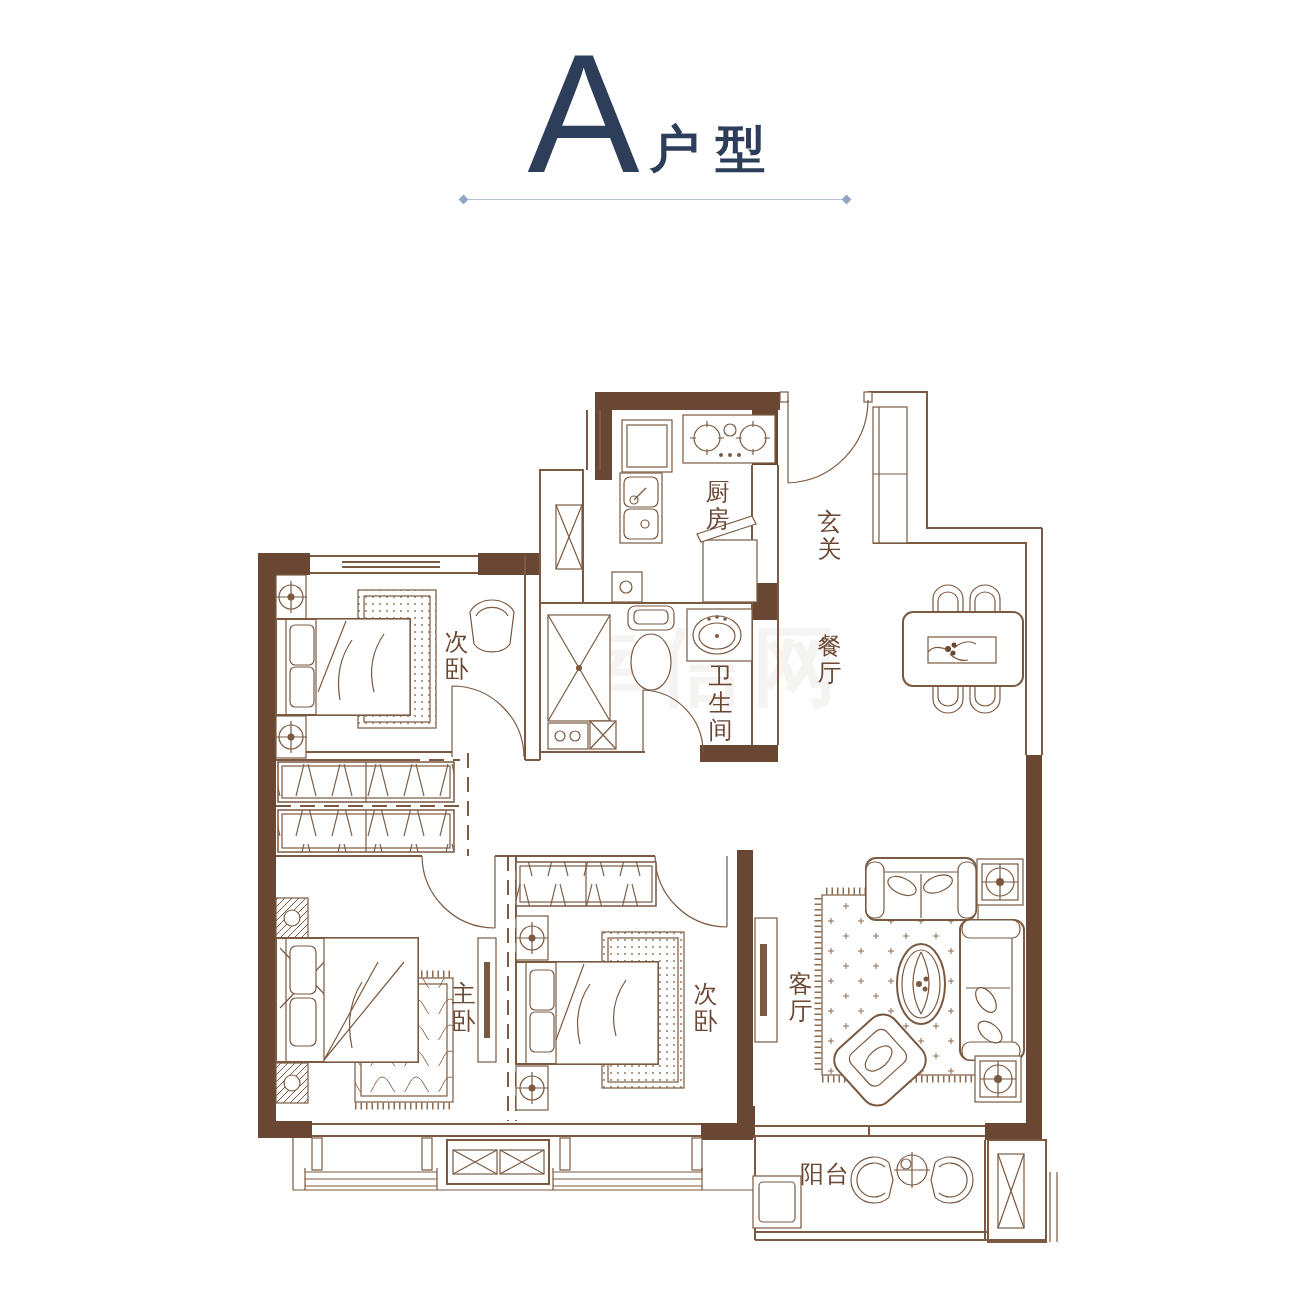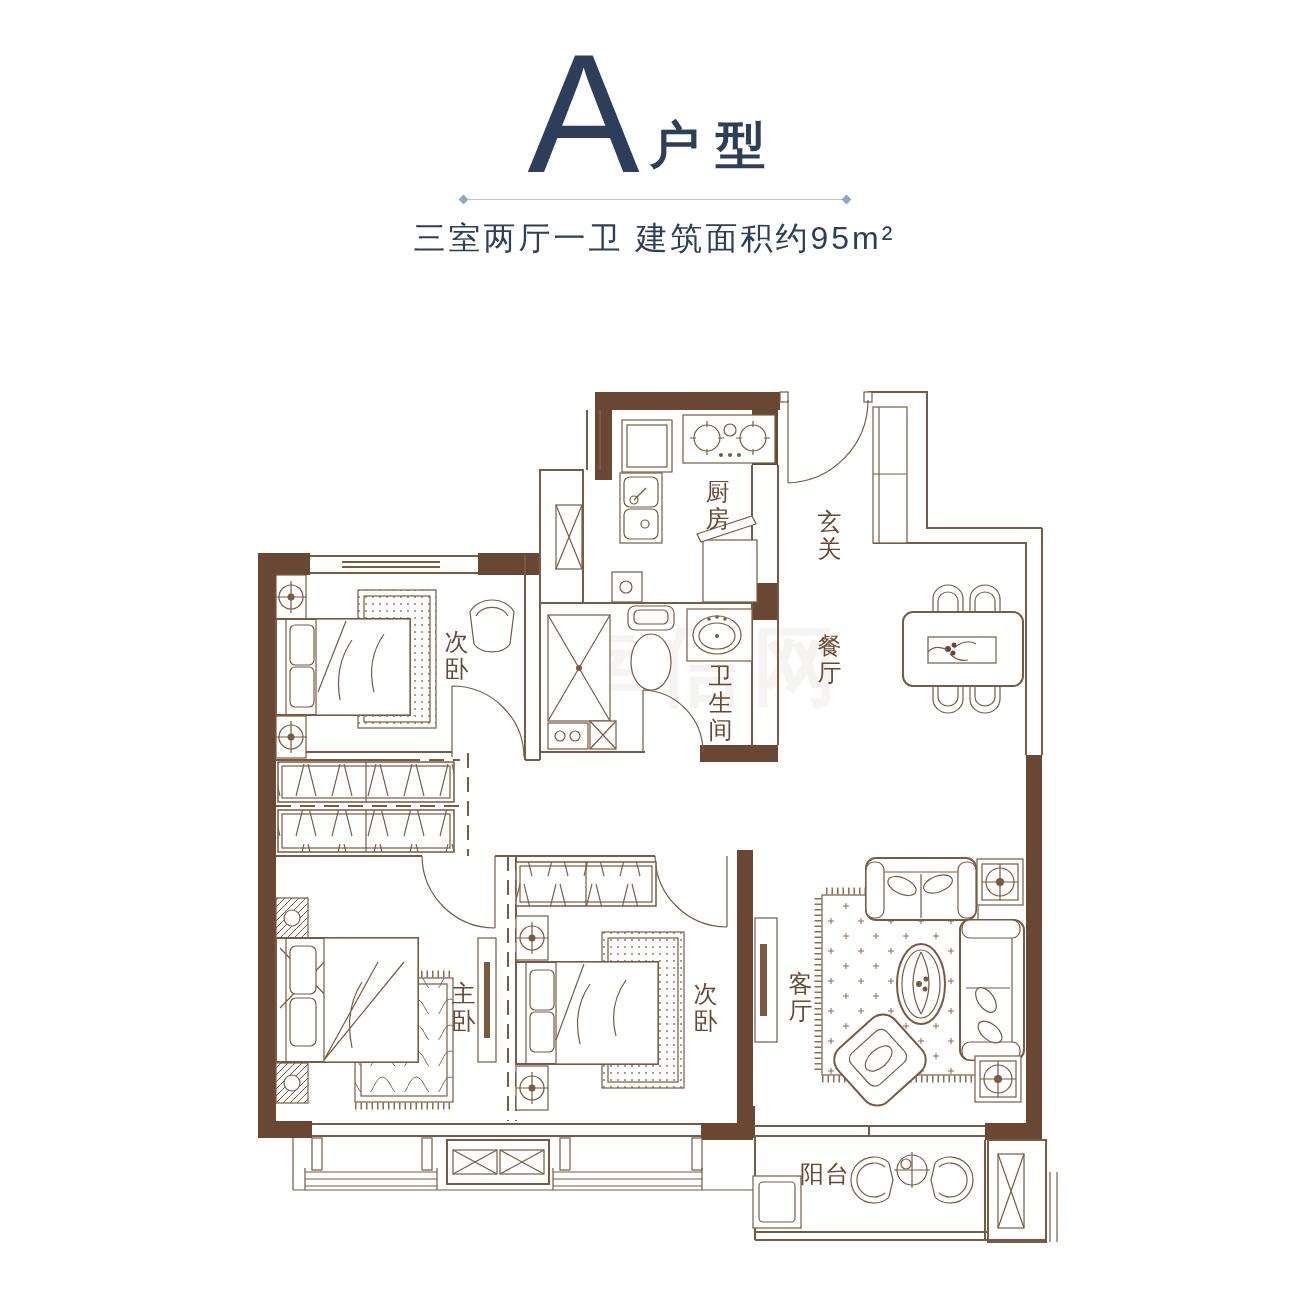--- a/index.html
+++ b/index.html
@@ -4,21 +4,21 @@
 <style>
   html,body{margin:0;padding:0;background:#ffffff;}
   body{width:1309px;height:1309px;position:relative;overflow:hidden;
        font-family:"Liberation Sans", sans-serif;}
   .header{position:absolute;top:46px;left:0;width:100%;display:flex;
           flex-direction:column;align-items:center;}
   .title-row{display:flex;align-items:flex-end;line-height:1;}
   .plan-letter{font-size:168px;font-weight:500;color:#2d3e5a;line-height:.82;
                font-family:"Liberation Sans", sans-serif;}
   .plan-suffix{font-size:50px;color:#2d3e5a;letter-spacing:16px;margin-left:10px;
-               padding-bottom:10px;font-family:Liberation Mono, monospace;font-weight:600;}
+               padding-bottom:10px;font-family:Liberation Serif, serif;font-weight:600;}
   .divider{display:flex;align-items:center;margin-top:12px;width:390px;}
   .divider .line{flex:1;height:1px;background:#b9c3d4;}
   .divider .diamond{width:7px;height:7px;background:#93a7c4;transform:rotate(45deg);}
   .subtitle{margin-top:14px;font-size:32px;color:#2d3e5a;letter-spacing:3px;font-weight:500;}
   svg{position:absolute;left:0;top:0;}
   .wall{fill:#6a4733;stroke:none}
   .s{fill:none;stroke:#7b5a41;stroke-width:2}
   .s1{fill:none;stroke:#7b5a41;stroke-width:1.2}
   .wf{fill:#ffffff;stroke:#7b5a41;stroke-width:2}
   .wf1{fill:#ffffff;stroke:#7b5a41;stroke-width:1.2}
@@ -34,21 +34,20 @@
 <div class="header">
   <div class="title-row">
     <span class="plan-letter">A</span>
     <span class="plan-suffix">户型</span>
   </div>
   <div class="divider">
     <span class="diamond"></span>
     <span class="line"></span>
     <span class="diamond"></span>
   </div>
-  <div class="subtitle">三室两厅一卫  建筑面积约95m²</div>
 </div>
 
 <svg width="1309" height="1309" viewBox="0 0 1309 1309">
 <defs>
   <pattern id="dot" width="7" height="7" patternUnits="userSpaceOnUse">
     <rect width="7" height="7" fill="#ffffff"></rect>
         <circle cx="2" cy="2" r="0.9" fill="#8d6b50"></circle>
   </pattern>
   <pattern id="plus" width="30" height="30" patternUnits="userSpaceOnUse">
     <rect width="30" height="30" fill="#ffffff"></rect>

